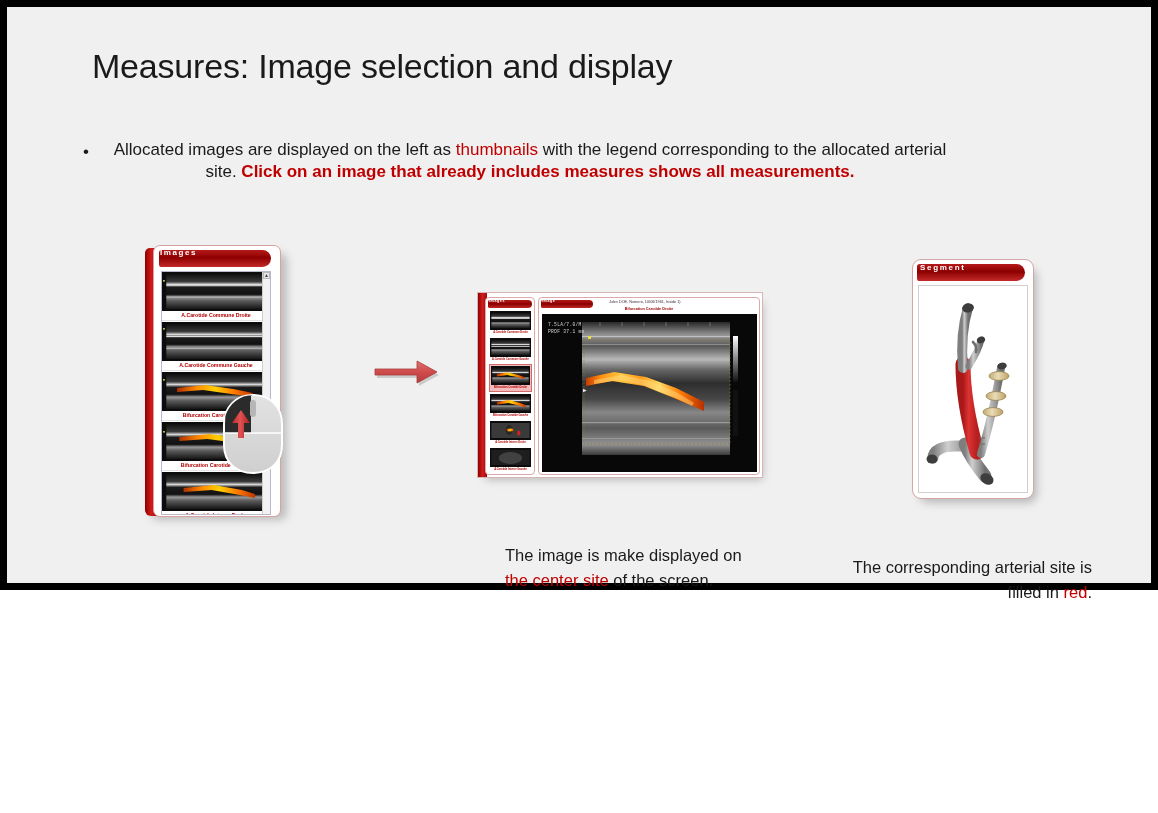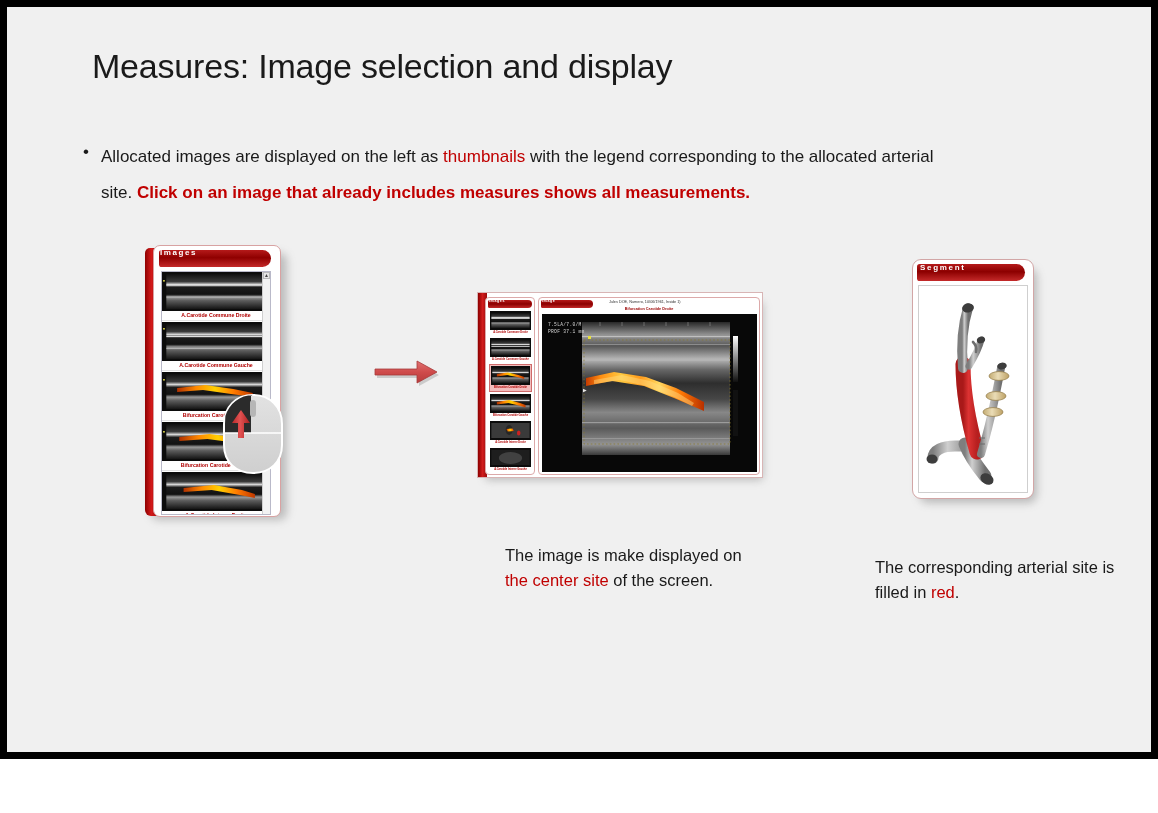--- a/index.html
+++ b/index.html
@@ -11,21 +11,21 @@
     width: 1158px;
     height: 813px;
     font-family: "Liberation Sans", sans-serif;
     overflow: hidden;
   }
 
   
   #slide-frame {
     position: absolute;
     left: 0; top: 0;
-    width: 1158px; height: 759px;
+    width: 1158px; height: 590px;
     box-sizing: border-box;
     border: 7px solid #000000;
     background: #6d28d9;
   }
   #slide-canvas {
     position: absolute;
     left: 0; top: 0; right: 0; bottom: 0;
     background: #f0f0f0;
   }
 
@@ -54,22 +54,23 @@
     font-size: 17px;
     line-height: 26px;
     color: #1a1a1a;
     text-align: left;
     padding-left: 4px;
     box-sizing: border-box;
   }
   .bullet-text {
     flex: 1 1 auto;
     font-size: 17px;
-    line-height: 36px;
+    line-height: 22px;
     color: #1a1a1a;
+    text-align: center;
   }
   .hl-red { color: #c00000; }
   .hl-red-bold { color: #c00000; font-weight: bold; }
 
   
   .fig { position: absolute; }
 
   
   #fig-thumbnails {
     left: 138px; top: 238px;
@@ -309,21 +310,21 @@
 
   
   .caption {
     position: absolute;
     font-size: 16.5px;
     line-height: 25px;
     color: #1a1a1a;
   }
   #caption-left   { left: 85px;  top: 536px; width: 250px; }
   #caption-middle { left: 498px; top: 536px; width: 245px; }
-  #caption-right  { left: 868px; top: 548px; width: 245px; }
+  #caption-right  { left: 840px; top: 548px; width: 245px; text-align: right; }
 </style>
 </head>
 <body>
 
 <div id="slide-frame">
   <div id="slide-canvas">
 
     <div id="slide-title">Measures: Image selection and display</div>
 
     <div id="bullet-block">

